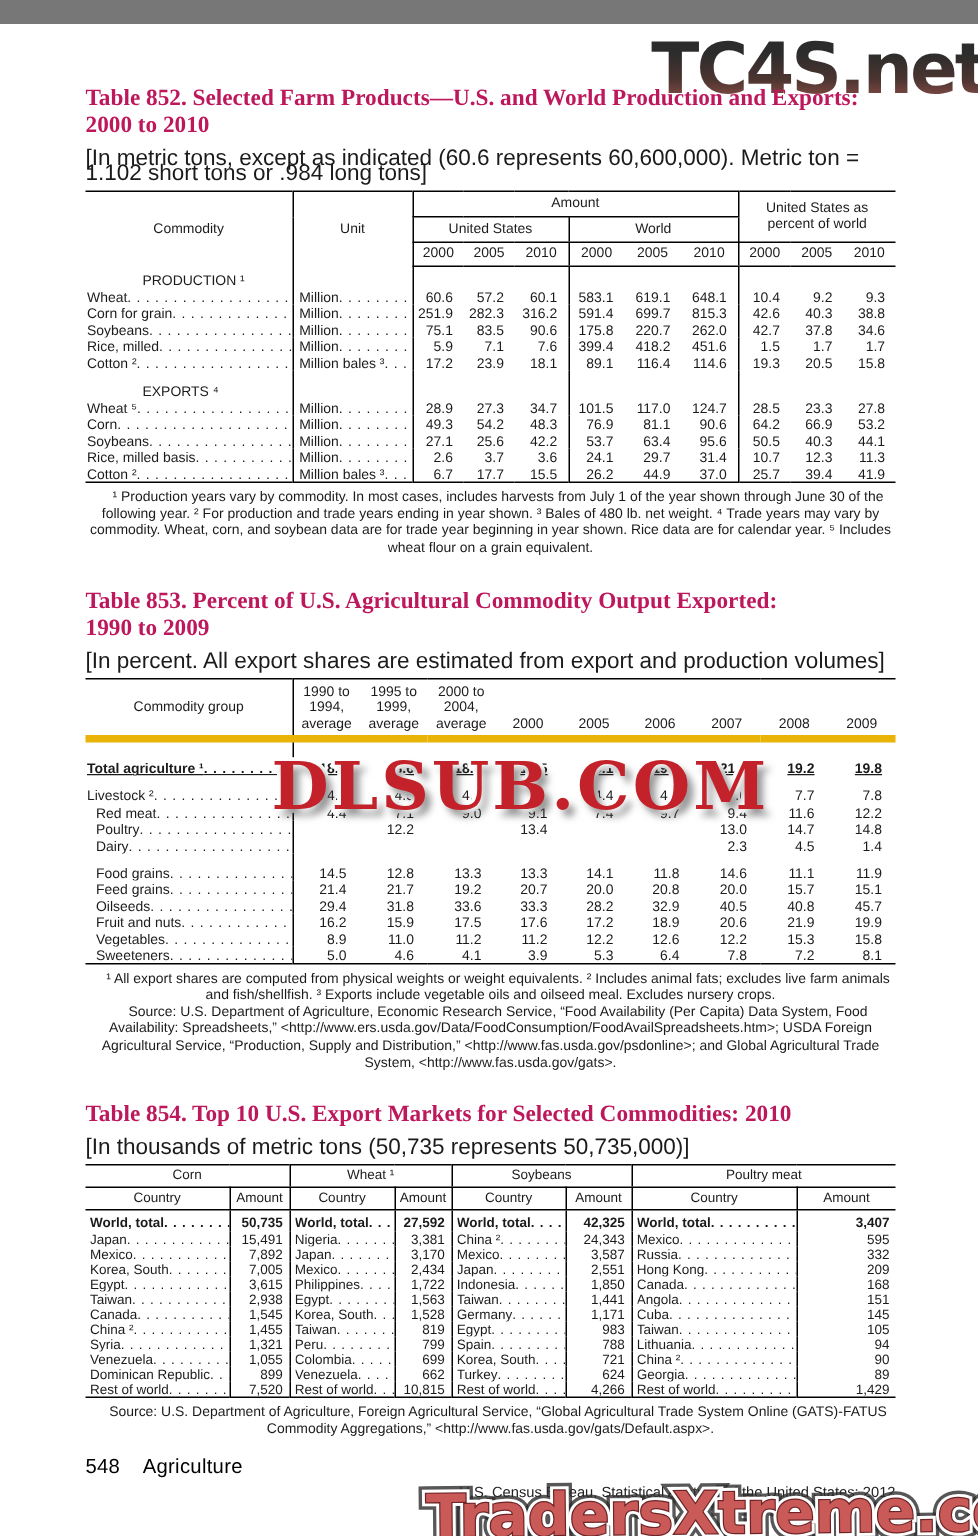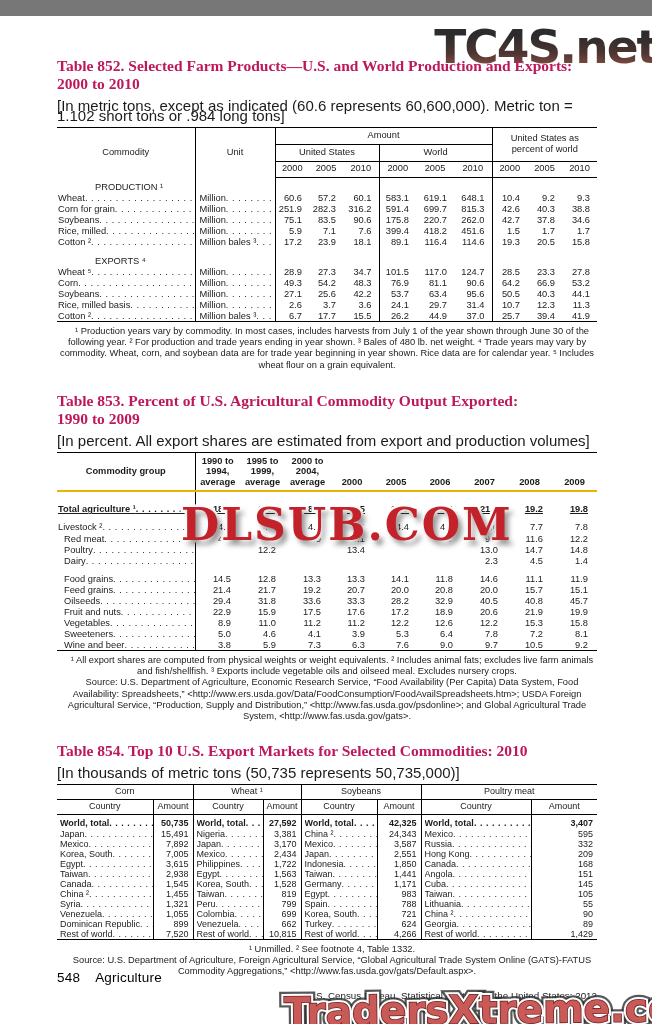--- a/index.html
+++ b/index.html
@@ -26,21 +26,21 @@
   #t852 td{height:11.2px;vertical-align:bottom;overflow:hidden;white-space:nowrap;}
   #t852 td.num{text-align:right;padding-right:7px;}
   #t852 td.lab{padding-left:1px;}
   #t852 td.sect{padding-left:38px;}
   #t852 td.unit{padding-left:4px;}
   #t852 tr.gap td{height:7px;}
   #t852 tbody tr:first-child td{padding-top:3px;height:14px;}
 
   
   #t853{margin-top:6px;border-top:1.6px solid #000;border-bottom:1.6px solid #000;font-size:9.3px;}
-  #t853 thead th{vertical-align:bottom;text-align:center;border-bottom:2px solid #eab308;padding:3px 2px 3px;line-height:10.5px;white-space:pre-line;font-size:9.3px;font-weight:bold;}
+  #t853 thead th{vertical-align:bottom;text-align:center;border-bottom:5px solid #eab308;padding:3px 2px 3px;line-height:10.5px;white-space:pre-line;font-size:9.3px;}
   #t853 thead th.labh{vertical-align:middle;text-align:center;border-right:1px solid #000;}
   #t853 td{height:11.1px;vertical-align:bottom;overflow:hidden;white-space:nowrap;}
   #t853 td.lab{border-right:1px solid #000;padding-left:1px;}
   #t853 td.ind{padding-left:7px;}
   #t853 td.num{text-align:right;padding-right:9px;}
   #t853 tr.gap td{height:7px;}
   #t853 tbody tr:first-child td{padding-top:12px;height:13px;text-decoration:underline;}
   .b{font-weight:700;}
 
   
@@ -611,21 +611,21 @@
             <td class="num">40.8</td>
             <td class="num">45.7</td>
           </tr>
           <tr>
             <td class="lab ind">
               <div class="lead">
                 <span class="t">Fruit and nuts</span>
                 <span class="d"></span>
               </div>
             </td>
-            <td class="num">22.9</td>
+            <td class="num">16.2</td>
             <td class="num">15.9</td>
             <td class="num">17.5</td>
             <td class="num">17.6</td>
             <td class="num">17.2</td>
             <td class="num">18.9</td>
             <td class="num">20.6</td>
             <td class="num">21.9</td>
             <td class="num">19.9</td>
           </tr>
           <tr>
@@ -654,37 +654,20 @@
             </td>
             <td class="num">5.0</td>
             <td class="num">4.6</td>
             <td class="num">4.1</td>
             <td class="num">3.9</td>
             <td class="num">5.3</td>
             <td class="num">6.4</td>
             <td class="num">7.8</td>
             <td class="num">7.2</td>
             <td class="num">8.1</td>
-          </tr>
-          <tr>
-            <td class="lab ind">
-              <div class="lead">
-                <span class="t">Wine and beer</span>
-                <span class="d"></span>
-              </div>
-            </td>
-            <td class="num">3.8</td>
-            <td class="num">5.9</td>
-            <td class="num">7.3</td>
-            <td class="num">6.3</td>
-            <td class="num">7.6</td>
-            <td class="num">9.0</td>
-            <td class="num">9.7</td>
-            <td class="num">10.5</td>
-            <td class="num">9.2</td>
           </tr>
         </tbody>
     </table>
 
     <div class="fn">
       <p>¹ All export shares are computed from physical weights or weight equivalents. ² Includes animal fats; excludes live farm animals and fish/shellfish. ³ Exports include vegetable oils and oilseed meal. Excludes nursery crops.</p>
       <p>Source: U.S. Department of Agriculture, Economic Research Service, “Food Availability (Per Capita) Data System, Food Availability: Spreadsheets,” &lt;http://www.ers.usda.gov/Data/FoodConsumption/FoodAvailSpreadsheets.htm&gt;; USDA Foreign Agricultural Service, “Production, Supply and Distribution,” &lt;http://www.fas.usda.gov/psdonline&gt;; and Global Agricultural Trade System, &lt;http://www.fas.usda.gov/gats&gt;.</p>
     </div>
 
     <div class="ttl t854-ttl">Table 854. Top 10 U.S. Export Markets for Selected Commodities: 2010</div>
@@ -981,21 +964,21 @@
                 <span class="d"></span>
               </div>
             </td>
             <td class="amt bl">788</td>
             <td class="cty bl">
               <div class="lead">
                 <span class="t">Lithuania</span>
                 <span class="d"></span>
               </div>
             </td>
-            <td class="amt bl">55</td>
+            <td class="amt bl">94</td>
           </tr>
           <tr>
             <td class="cty">
               <div class="lead">
                 <span class="t">Venezuela</span>
                 <span class="d"></span>
               </div>
             </td>
             <td class="amt bl">1,055</td>
             <td class="cty bl">
@@ -1077,21 +1060,20 @@
                 <span class="t">Rest of world</span>
                 <span class="d"></span>
               </div>
             </td>
             <td class="amt bl">1,429</td>
           </tr>
         </tbody>
     </table>
 
     <div class="fn">
-      <p>¹ Unmilled. ² See footnote 4, Table 1332.</p>
       <p>Source: U.S. Department of Agriculture, Foreign Agricultural Service, “Global Agricultural Trade System Online (GATS)-FATUS Commodity Aggregations,” &lt;http://www.fas.usda.gov/gats/Default.aspx&gt;.</p>
     </div>
 
   </div>
 
   <div class="pgfoot">
     <span class="num">548</span><span>Agriculture</span>
   </div>
   <div class="credit">U.S. Census Bureau, Statistical Abstract of the United States: 2012</div>
 

